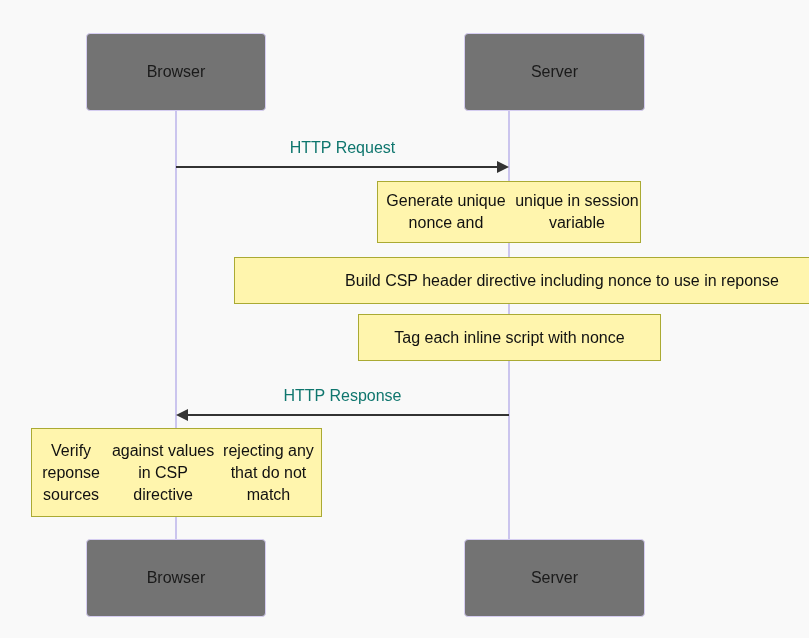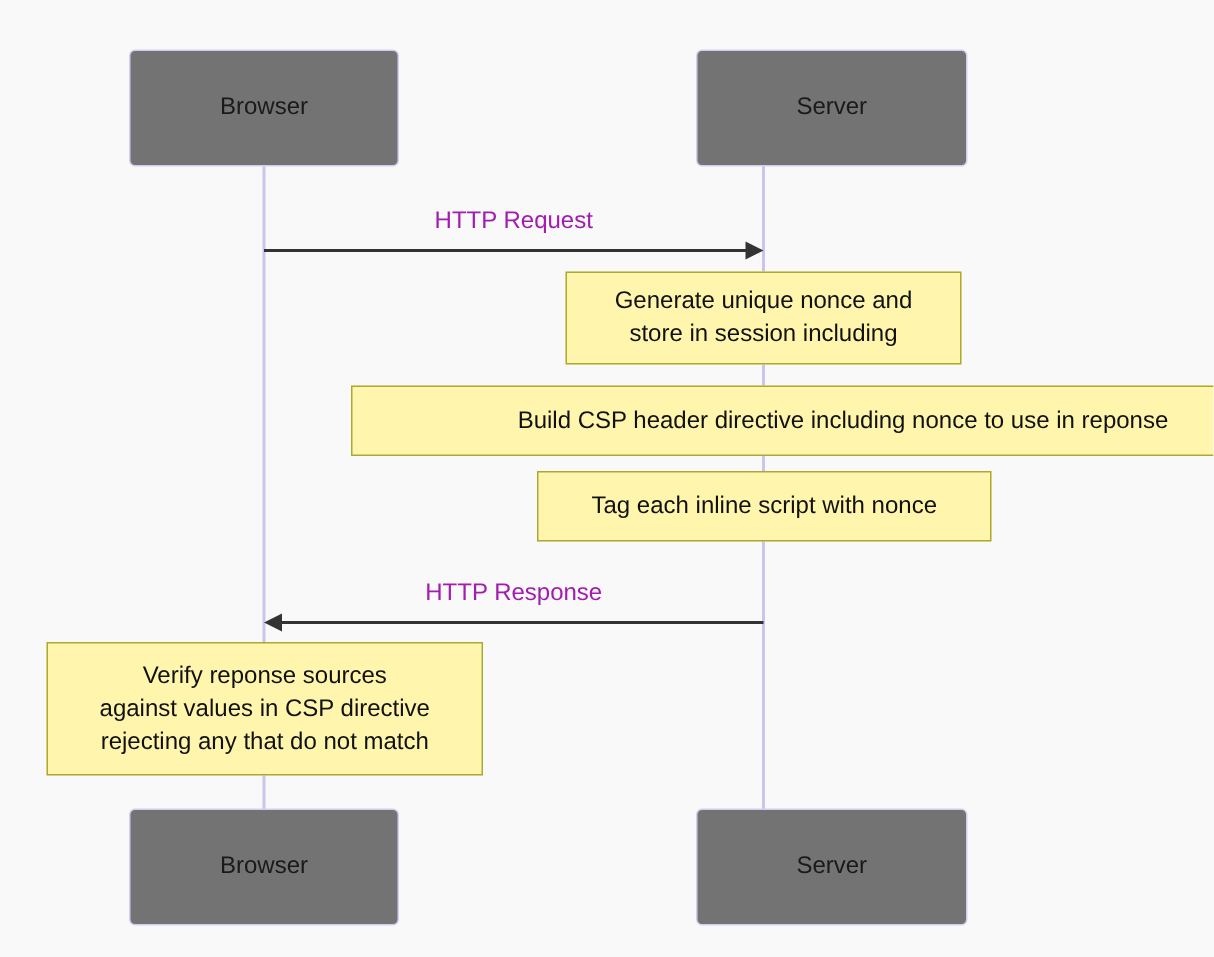--- a/index.html
+++ b/index.html
@@ -43,21 +43,21 @@
   .actor-box.bottom { top: 539px; }
   .actor-box.browser { left: 86px; }
   .actor-box.server  { left: 419px; width: 181px; margin-left: 45px; }
 
   .msg-label {
     position: absolute;
     left: 176px;
     width: 333px;
     text-align: center;
     font-size: 16px;
-    color: #a21caf;
+    color: #0f766e;
   }
   .msg-label.request  { top: 139px; }
   .msg-label.response { top: 387px; }
 
   .msg-line {
     position: absolute;
     height: 2px;
     background: #333333;
   }
   .msg-line.request  { left: 176px; top: 166px; width: 322px; }
@@ -78,21 +78,20 @@
     left: 176px; top: 409px;
     border-right: 12px solid #333333;
   }
 
   .note {
     position: absolute;
     box-sizing: border-box;
     background: #fff5ad;
     border: 1px solid #aaaa33;
     display: flex;
-    flex-direction: column;
     align-items: center;
     justify-content: center;
     font-size: 16px;
     line-height: 22px;
     color: #111111;
     text-align: center;
   }
   .note.n1 { left: 377px; top: 181px; width: 264px; height: 62px; }
   .note.n2 { left: 234px; top: 257px; width: 656px; height: 47px; }
   .note.n3 { left: 358px; top: 314px; width: 303px; height: 47px; }
@@ -112,21 +111,21 @@
   <div class="actor-box top server">
     <span>Server</span>
   </div>
 
   <div class="msg-label request">HTTP Request</div>
   <div class="msg-line request"></div>
   <div class="arrowhead right"></div>
 
   <div class="note n1">
     <div>Generate unique nonce and</div>
-    <div>store in session including</div>
+    <div>unique in session variable</div>
   </div>
   <div class="note n2">
     <div>Build CSP header directive including nonce to use in reponse</div>
   </div>
   <div class="note n3">
     <div>Tag each inline script with nonce</div>
   </div>
 
   <div class="msg-label response">HTTP Response</div>
   <div class="msg-line response"></div>

